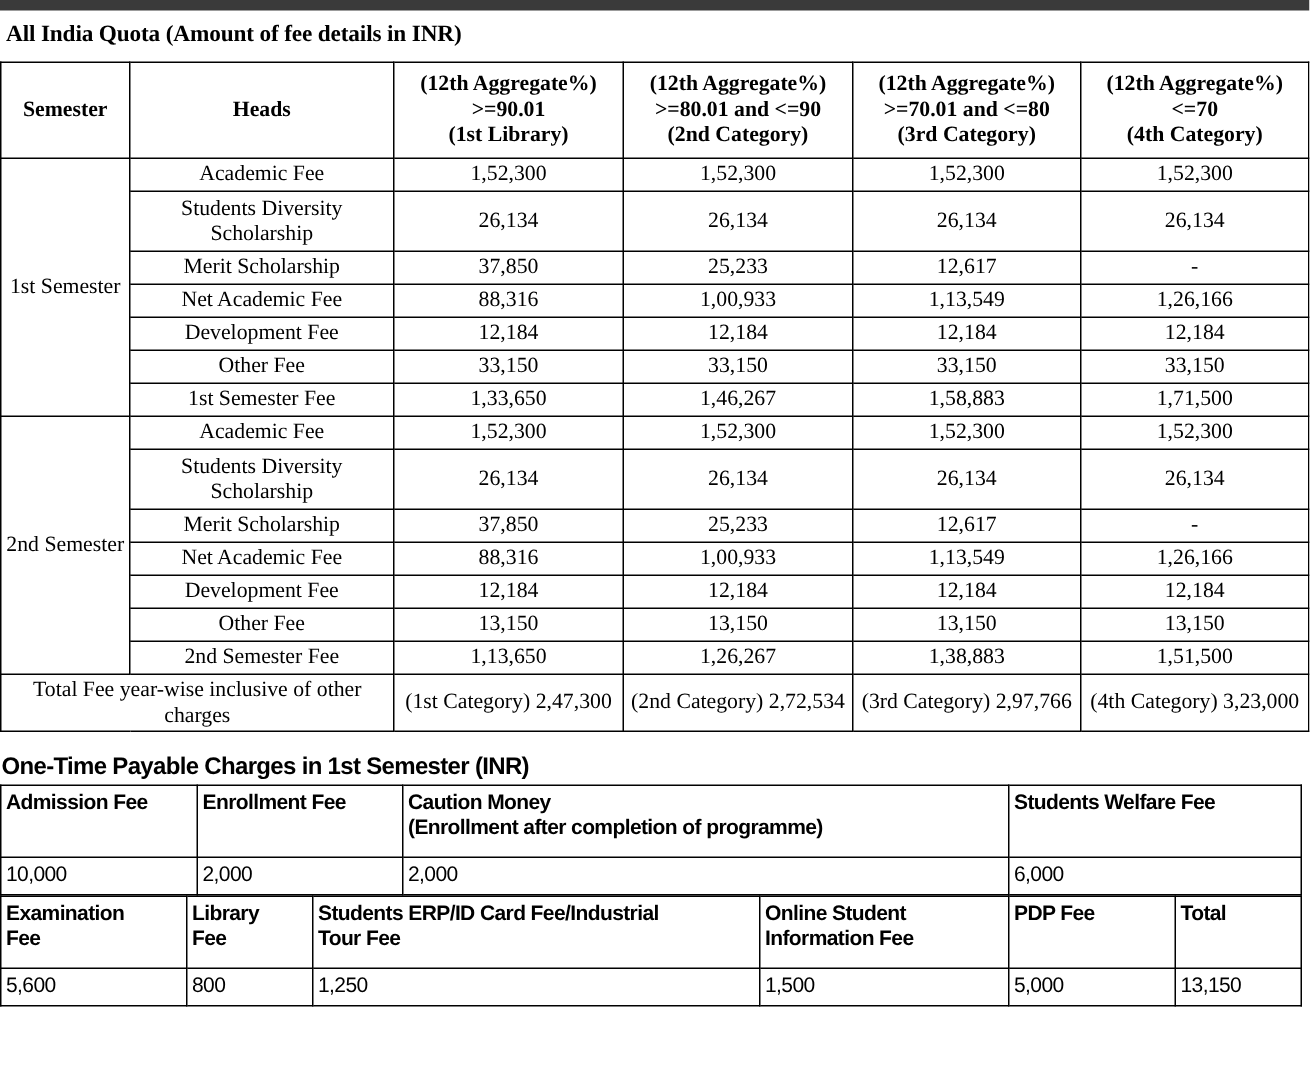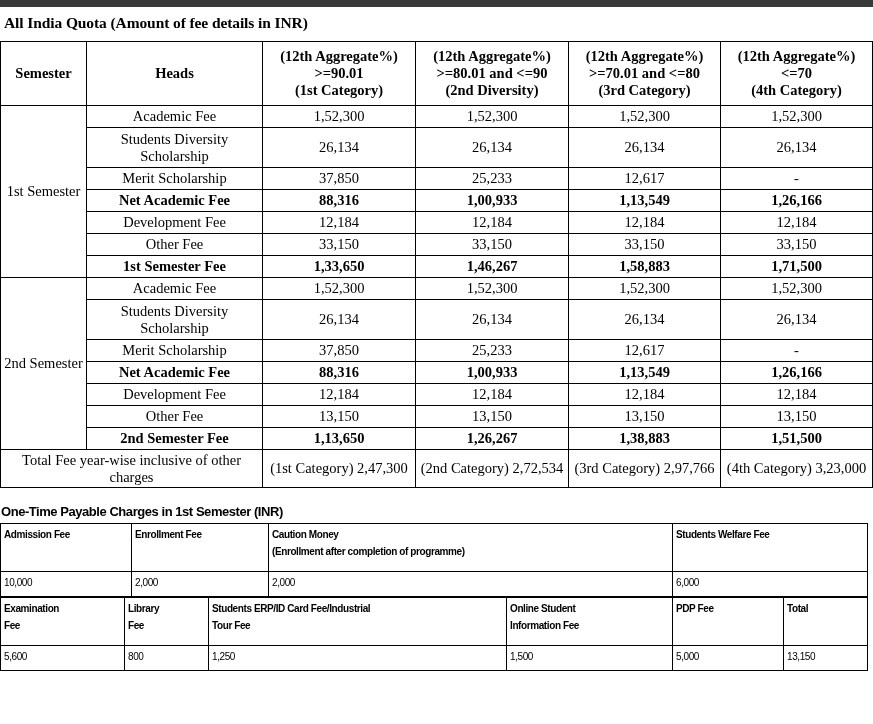--- a/index.html
+++ b/index.html
@@ -49,50 +49,50 @@
     line-height: 17px;
     padding: 1px 3px;
     background: #fff;
   }
   table.fee th {
     font-weight: bold;
     height: 64px;
     margin-left: 28px;
   }
   table.fee th .hline { display: block; }
-  td.bold, th.bold { font-weight: bold; }
+  td.bold, th.bold { font-weight: normal; }
   td.r1 { height: 22px; }
   td.r2 { height: 40px; }
   td.semcell { font-weight: normal; font-size: 14.5px; line-height: 17px; }
   td.totleft { height: 38px; }
 
   
   .sec-head {
     font-family: "Liberation Sans", "DejaVu Sans", sans-serif;
     font-weight: bold;
-    font-size: 13px;
+    font-size: 16px;
     line-height: 17px;
     padding: 0 0 3px 1px;
     margin-top: 15px;
     letter-spacing: -0.45px;
   }
 
   
   table.small {
     border-collapse: collapse;
     table-layout: fixed;
     width: 867px;
     margin-left: 0;
   }
   table.small th, table.small td {
     border: 1.4px solid #000;
     text-align: left;
     vertical-align: top;
     font-family: "Liberation Sans", "DejaVu Sans", sans-serif;
-    font-size: 10px;
+    font-size: 14px;
     line-height: 17px;
     padding: 2px 3px 2px 3px;
     letter-spacing: -0.4px;
     background: #fff;
   }
   table.small th {
     font-weight: bold;
     height: 48px;
     vertical-align: top;
   }
@@ -117,26 +117,26 @@
         <col style="width:152px">
         <col style="width:152px">
     </colgroup>
     <thead>
       <tr>
         <th>Semester</th>
         <th>Heads</th>
         <th>
           <span class="hline">(12th Aggregate%)</span>
           <span class="hline">&gt;=90.01</span>
-          <span class="hline">(1st Category)</span>
+          <span class="hline">(1st Library)</span>
         </th>
         <th>
           <span class="hline">(12th Aggregate%)</span>
           <span class="hline">&gt;=80.01 and &lt;=90</span>
-          <span class="hline">(2nd Diversity)</span>
+          <span class="hline">(2nd Category)</span>
         </th>
         <th>
           <span class="hline">(12th Aggregate%)</span>
           <span class="hline">&gt;=70.01 and &lt;=80</span>
           <span class="hline">(3rd Category)</span>
         </th>
         <th>
           <span class="hline">(12th Aggregate%)</span>
           <span class="hline">&lt;=70</span>
           <span class="hline">(4th Category)</span>

